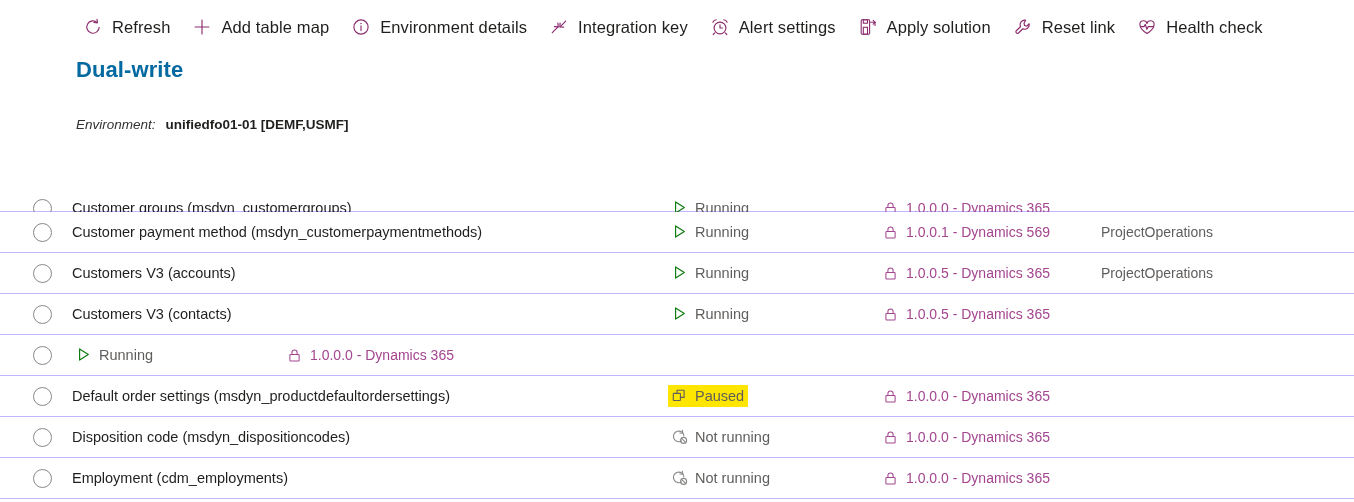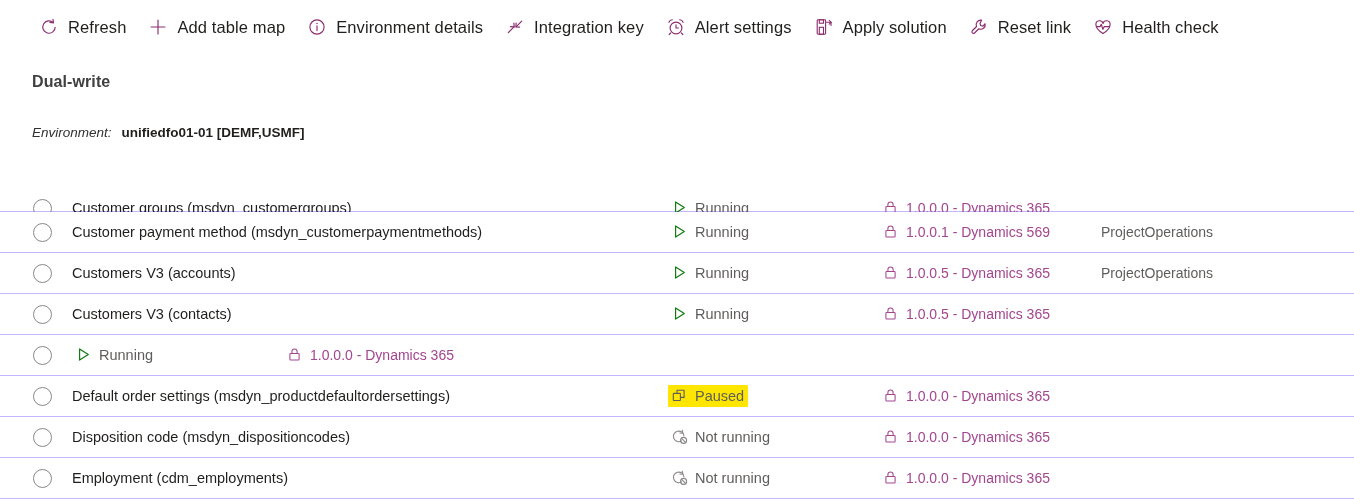--- a/index.html
+++ b/index.html
@@ -8,20 +8,21 @@
     margin: 0; padding: 0;
     width: 1354px; height: 502px;
     background: #ffffff;
     font-family: "Liberation Sans", sans-serif;
     overflow: hidden;
   }
   #app {
     position: relative;
     width: 1190px; height: 502px;
     background: #ffffff;
+    padding-left: 44px;
   }
 
   
   .commandbar {
     display: flex;
     align-items: center;
     height: 54px;
     padding-left: 28px;
     gap: 0px;
     background: #ffffff;
@@ -47,24 +48,24 @@
   }
   .cmd-icon svg { display: block; }
   .cmd-label {
     font-size: 16.5px;
     color: #201f1e;
     letter-spacing: 0.1px;
   }
 
   
   .page-title {
-    margin: 19px 0 0 32px;
-    font-size: 16px;
+    margin: 3px 0 0 32px;
+    font-size: 22px;
     font-weight: bold;
-    color: #404040;
+    color: #0369a1;
     letter-spacing: 0.1px;
   }
 
   
   .env-row {
     margin: 34px 0 0 32px;
     display: flex;
     align-items: baseline;
     gap: 10px;
   }
@@ -149,21 +150,21 @@
   }
   .status-icon svg { display: block; }
   .status-text {
     font-size: 14.5px;
     color: #605e5c;
   }
 
   .cell-version {
     flex: 0 0 200px;
     display: flex;
-    align-items: flex-start;
+    align-items: flex-end;
     gap: 8px;
     color: #a4468f;
   }
   .lock-icon {
     width: 15px; height: 15px;
     display: inline-flex;
     align-items: center;
     justify-content: center;
     flex: 0 0 auto;
   }

